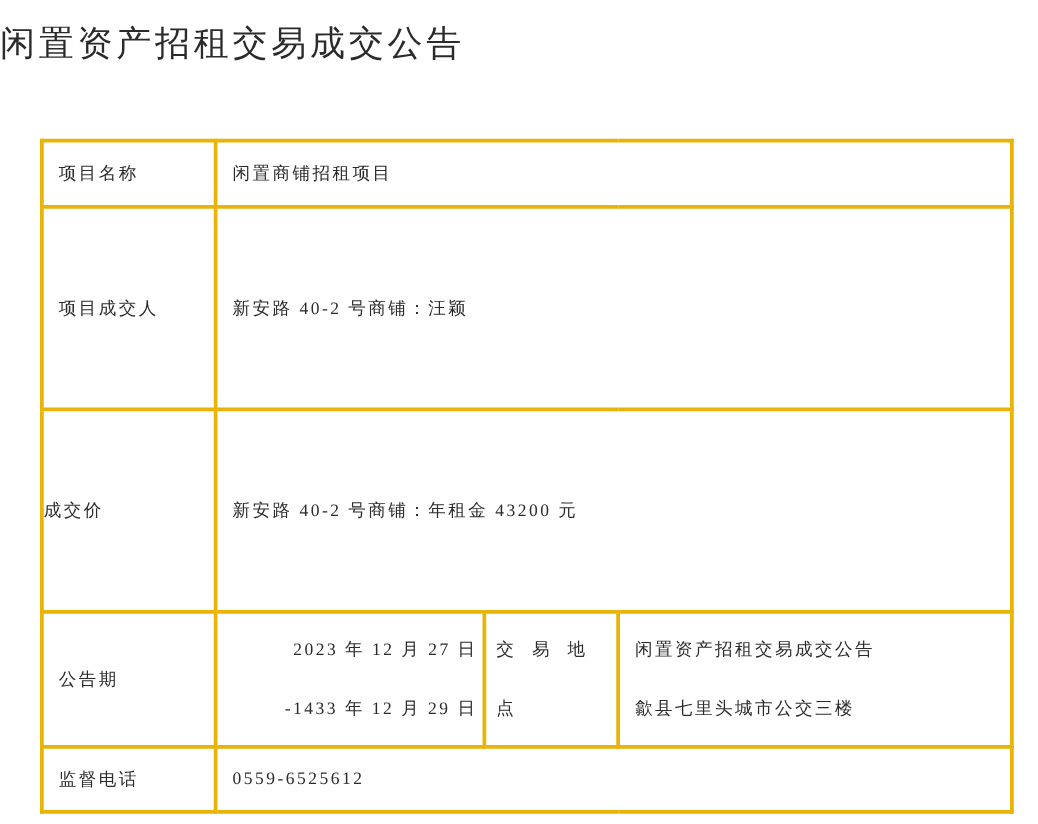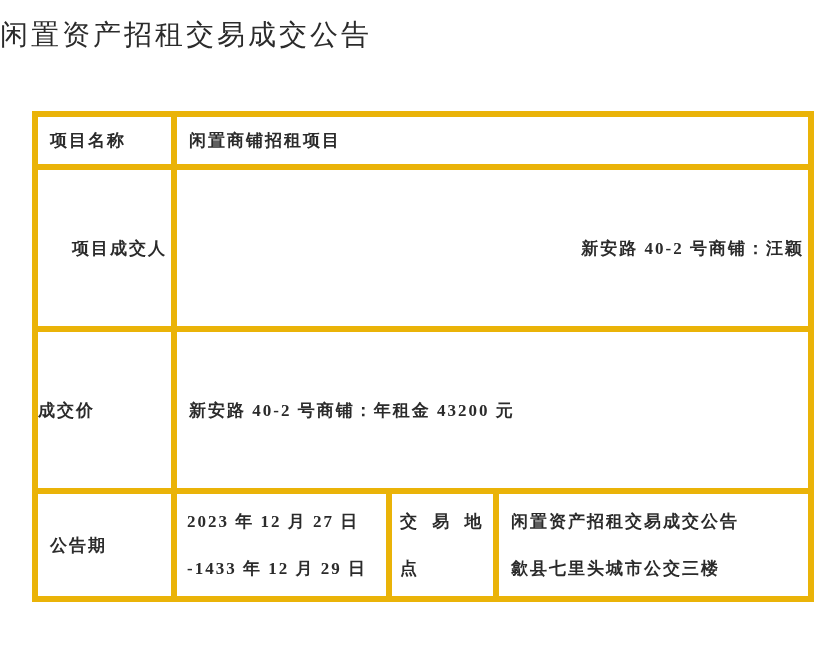--- a/index.html
+++ b/index.html
@@ -20,40 +20,39 @@
     font-weight: normal;
     letter-spacing: 3px;
   }
   table.tbl {
     border-collapse: collapse;
     table-layout: fixed;
     margin: 57px 0 0 32px;
     width: 776px;
   }
   td {
-    border: 6px solid #eab308;
-    font-size: 17px;
+    border: 3px solid #eab308;
+    font-size: 14px;
     letter-spacing: 2px;
     vertical-align: middle;
     padding: 0 4px 0 12px;
     overflow: hidden;
-    font-weight: bold;
   }
   col.c1 { width: 139px; }
   col.c2 { width: 215px; }
   col.c3 { width: 107px; }
   col.c4 { width: 315px; }
   tr.r1 { height: 53px; }
-  tr.r2 { height: 162px; text-align: right; }
+  tr.r2 { height: 162px; }
   tr.r3 { height: 162px; }
   tr.r4 { height: 108px; }
   tr.r5 { height: 52px; }
   td.center { text-align: left; padding-left: 0; }
   .ln { line-height: 47px; white-space: nowrap; }
-  td.dates { padding-left: 10px; }
+  td.dates { padding-left: 10px; text-align: right; }
   td.loclbl { word-spacing: 7px; padding-left: 8px; margin-left: 34px; }
 </style>
 </head>
 <body>
 
 <div class="page">
 
   <h1 class="title">闲置资产招租交易成交公告</h1>
 
   <table class="tbl">
@@ -89,16 +88,20 @@
       <td class="loclbl">
         <div class="ln">交 易 地</div>
         <div class="ln">点</div>
       </td>
       <td>
         <div class="ln">闲置资产招租交易成交公告</div>
         <div class="ln">歙县七里头城市公交三楼</div>
       </td>
     </tr>
 
+    <tr class="r5">
+      <td>监督电话</td>
+      <td colspan="3">0559-6525612</td>
+    </tr>
   </tbody>
     </table>
 
 </div>
 
 </body></html>

